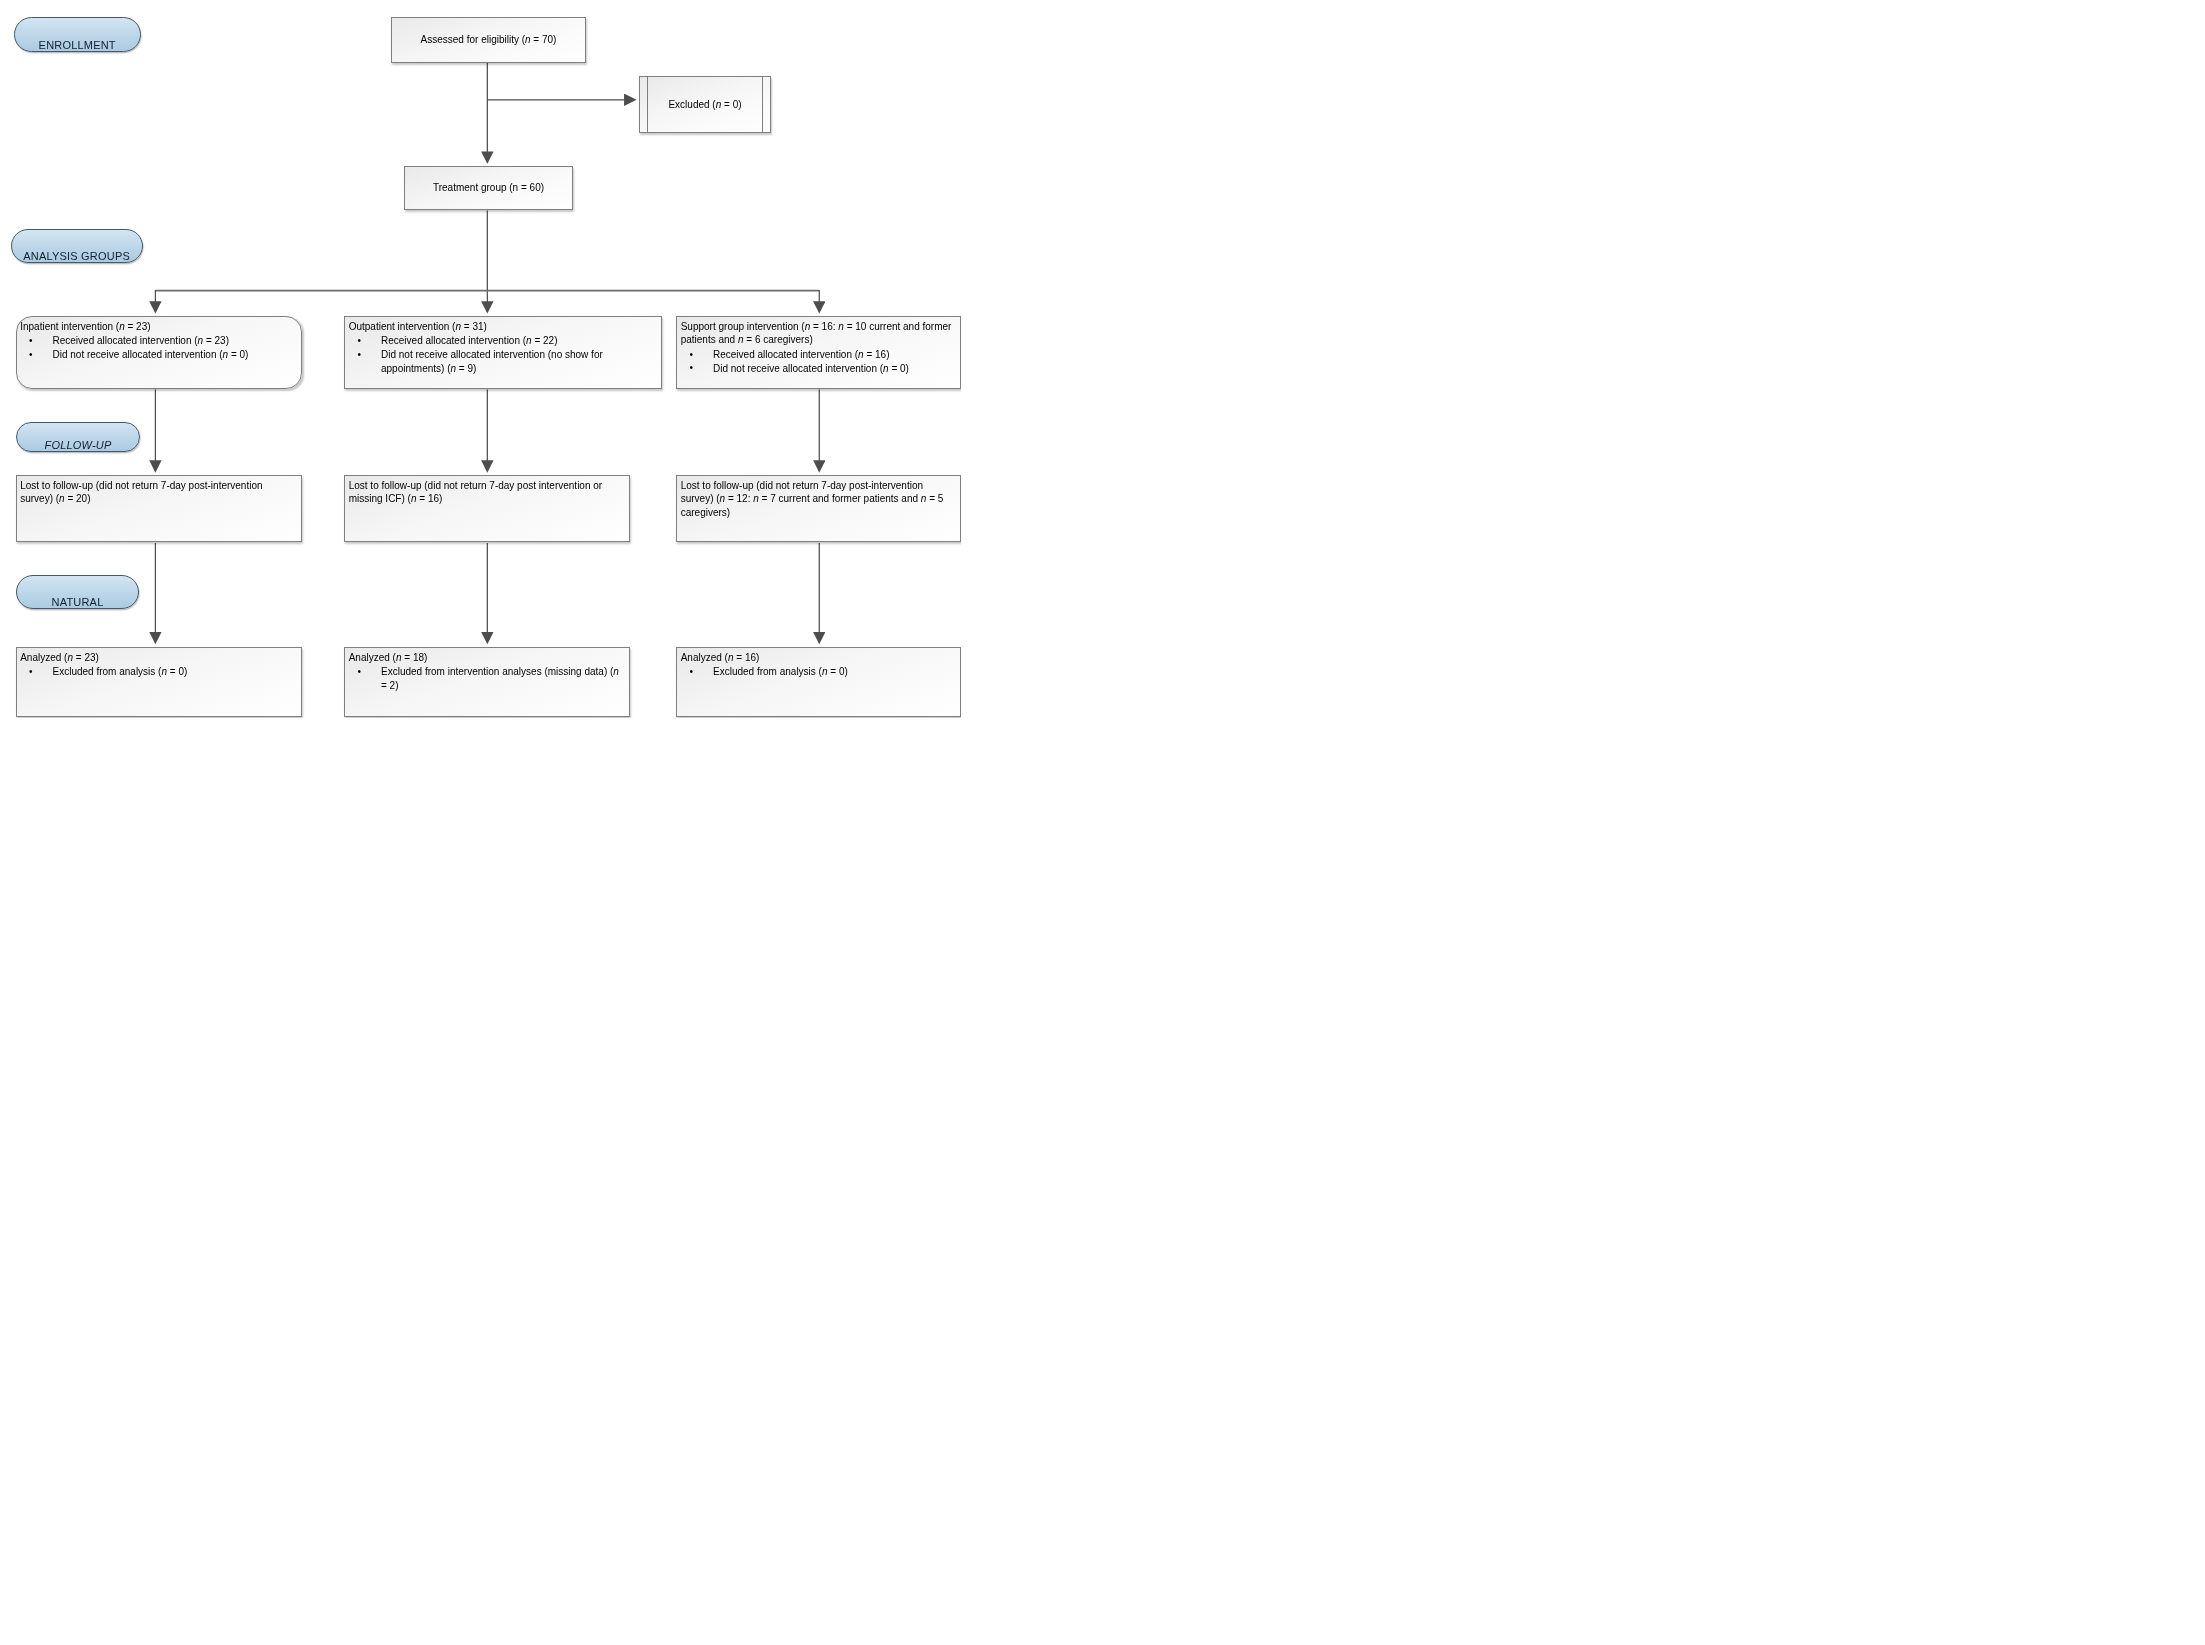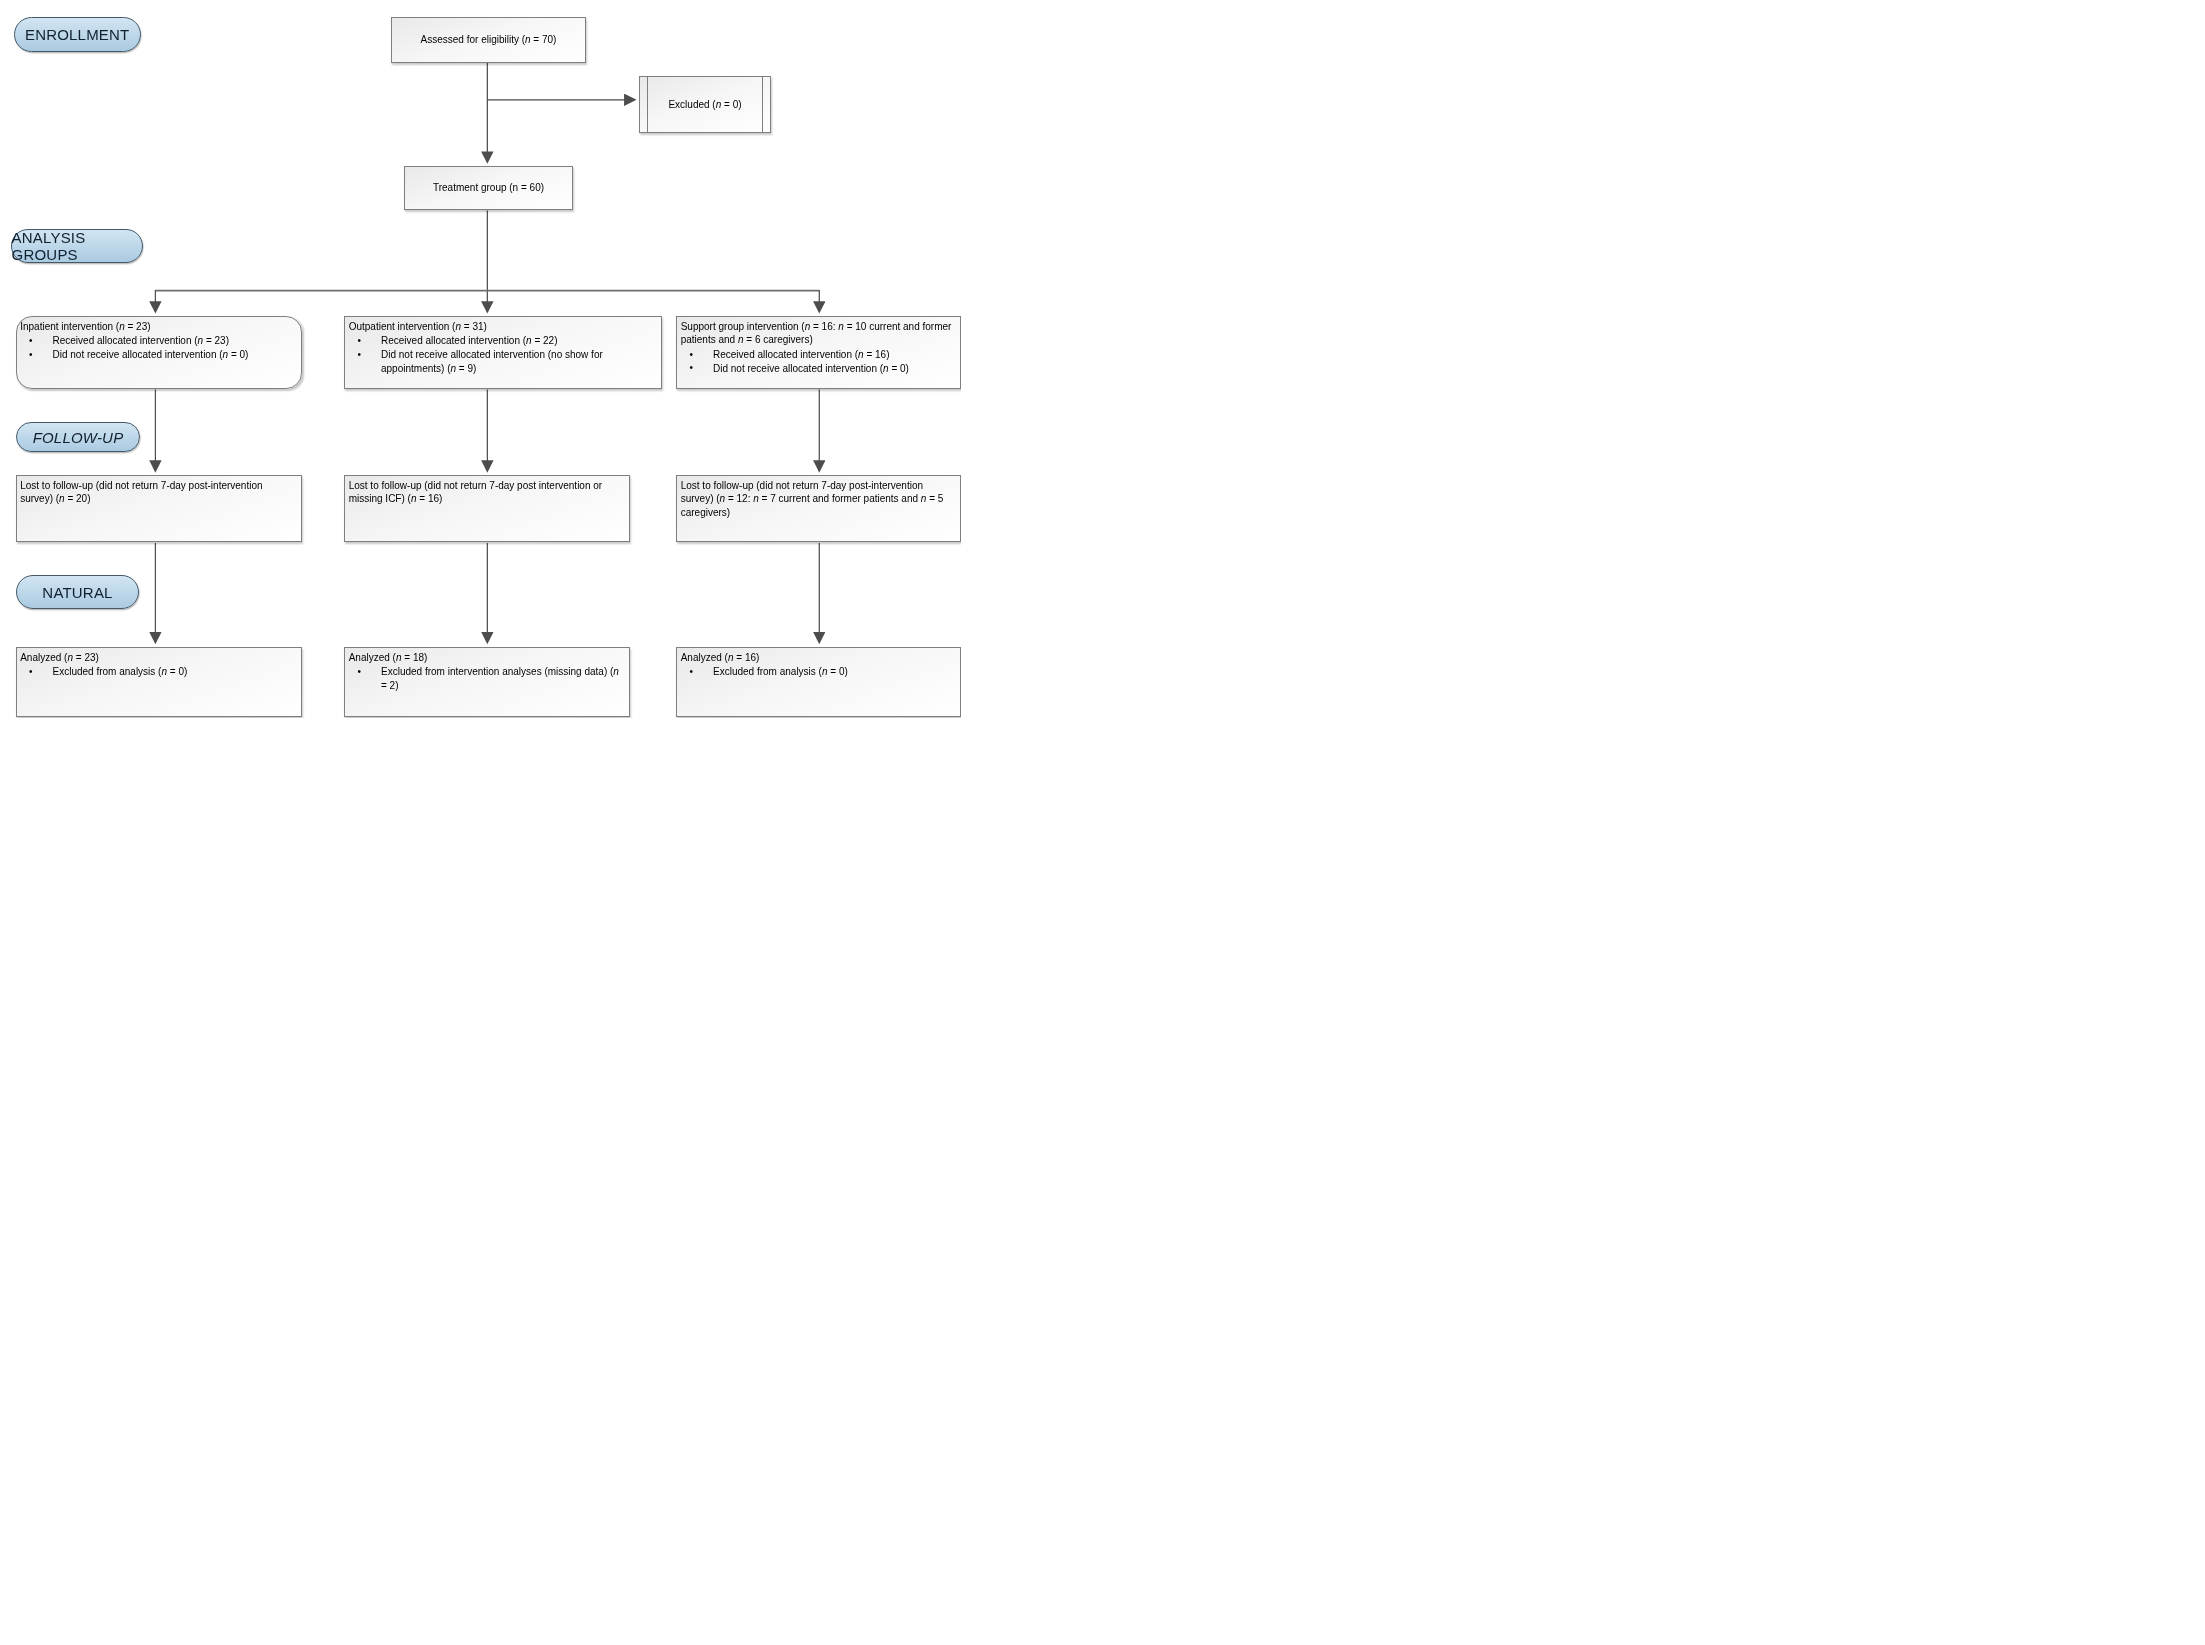--- a/index.html
+++ b/index.html
@@ -13,22 +13,22 @@
   }
   .arrows{position:absolute;left:0;top:0;width:961px;height:718px;z-index:1;}
   .node{position:absolute;z-index:2;box-sizing:border-box;}
 
   
   .pill{
     border:1.2px solid #43596a;
     border-radius:20px;
     background:linear-gradient(180deg,#d2e5f2 0%,#bcd6e9 55%,#abcbe1 100%);
     box-shadow:0.6px 1.2px 1.2px rgba(0,0,0,0.28);
-    display:flex;align-items:center;justify-content:center;
-    font-size:15px;
+    display:flex;align-items:flex-end;justify-content:center;
+    font-size:11px;
     color:#10202e;
     letter-spacing:0.2px;
   }
 
   
   .box{
     border:1.2px solid #7f7f7f;
     background:linear-gradient(160deg,#e9e9e9 0%,#f6f6f6 45%,#ffffff 100%);
     box-shadow:1.2px 1.9px 1.9px rgba(0,0,0,0.22);
     font-size:10px;

